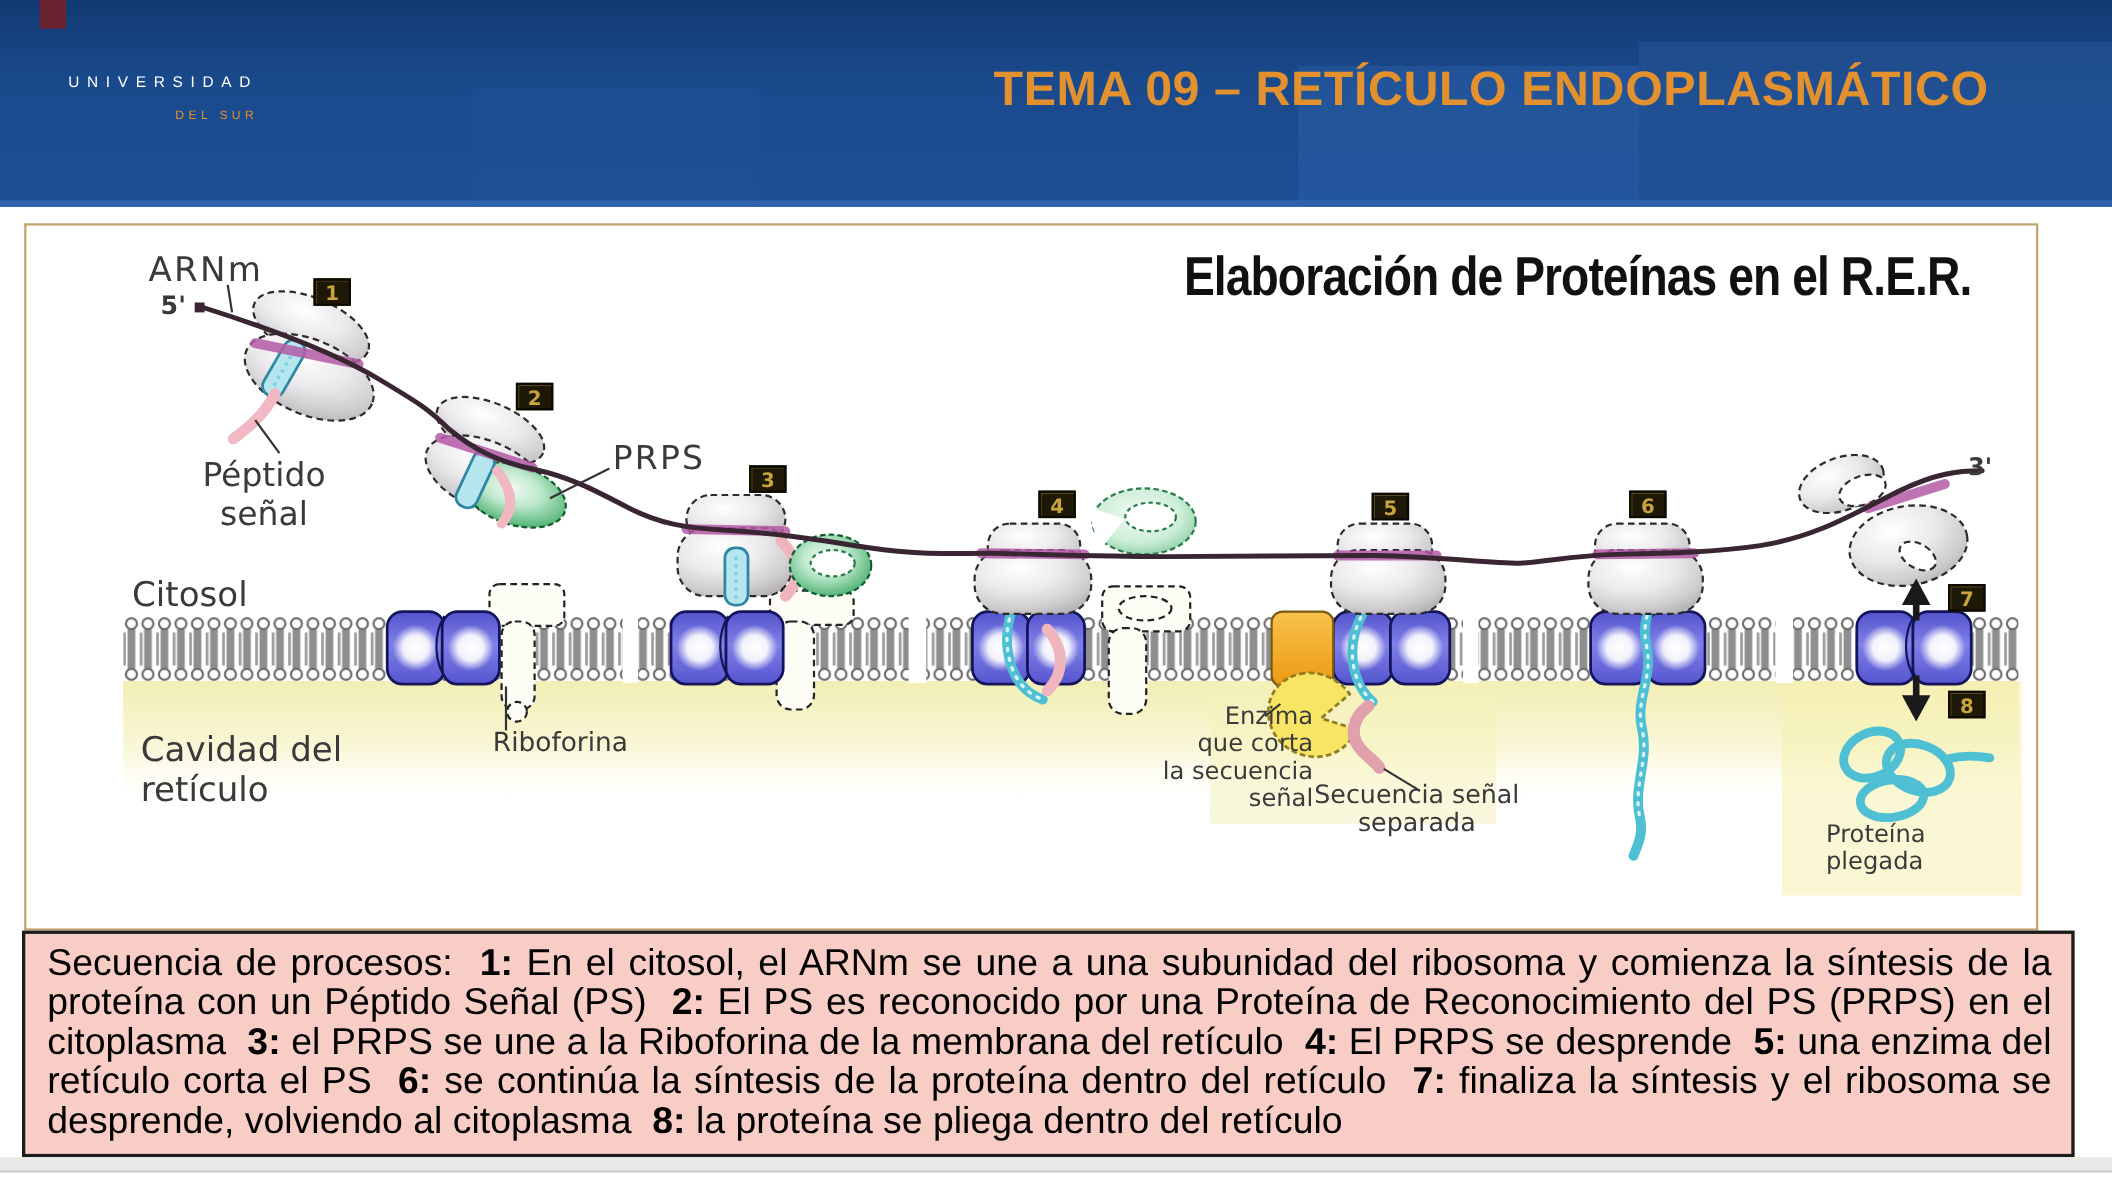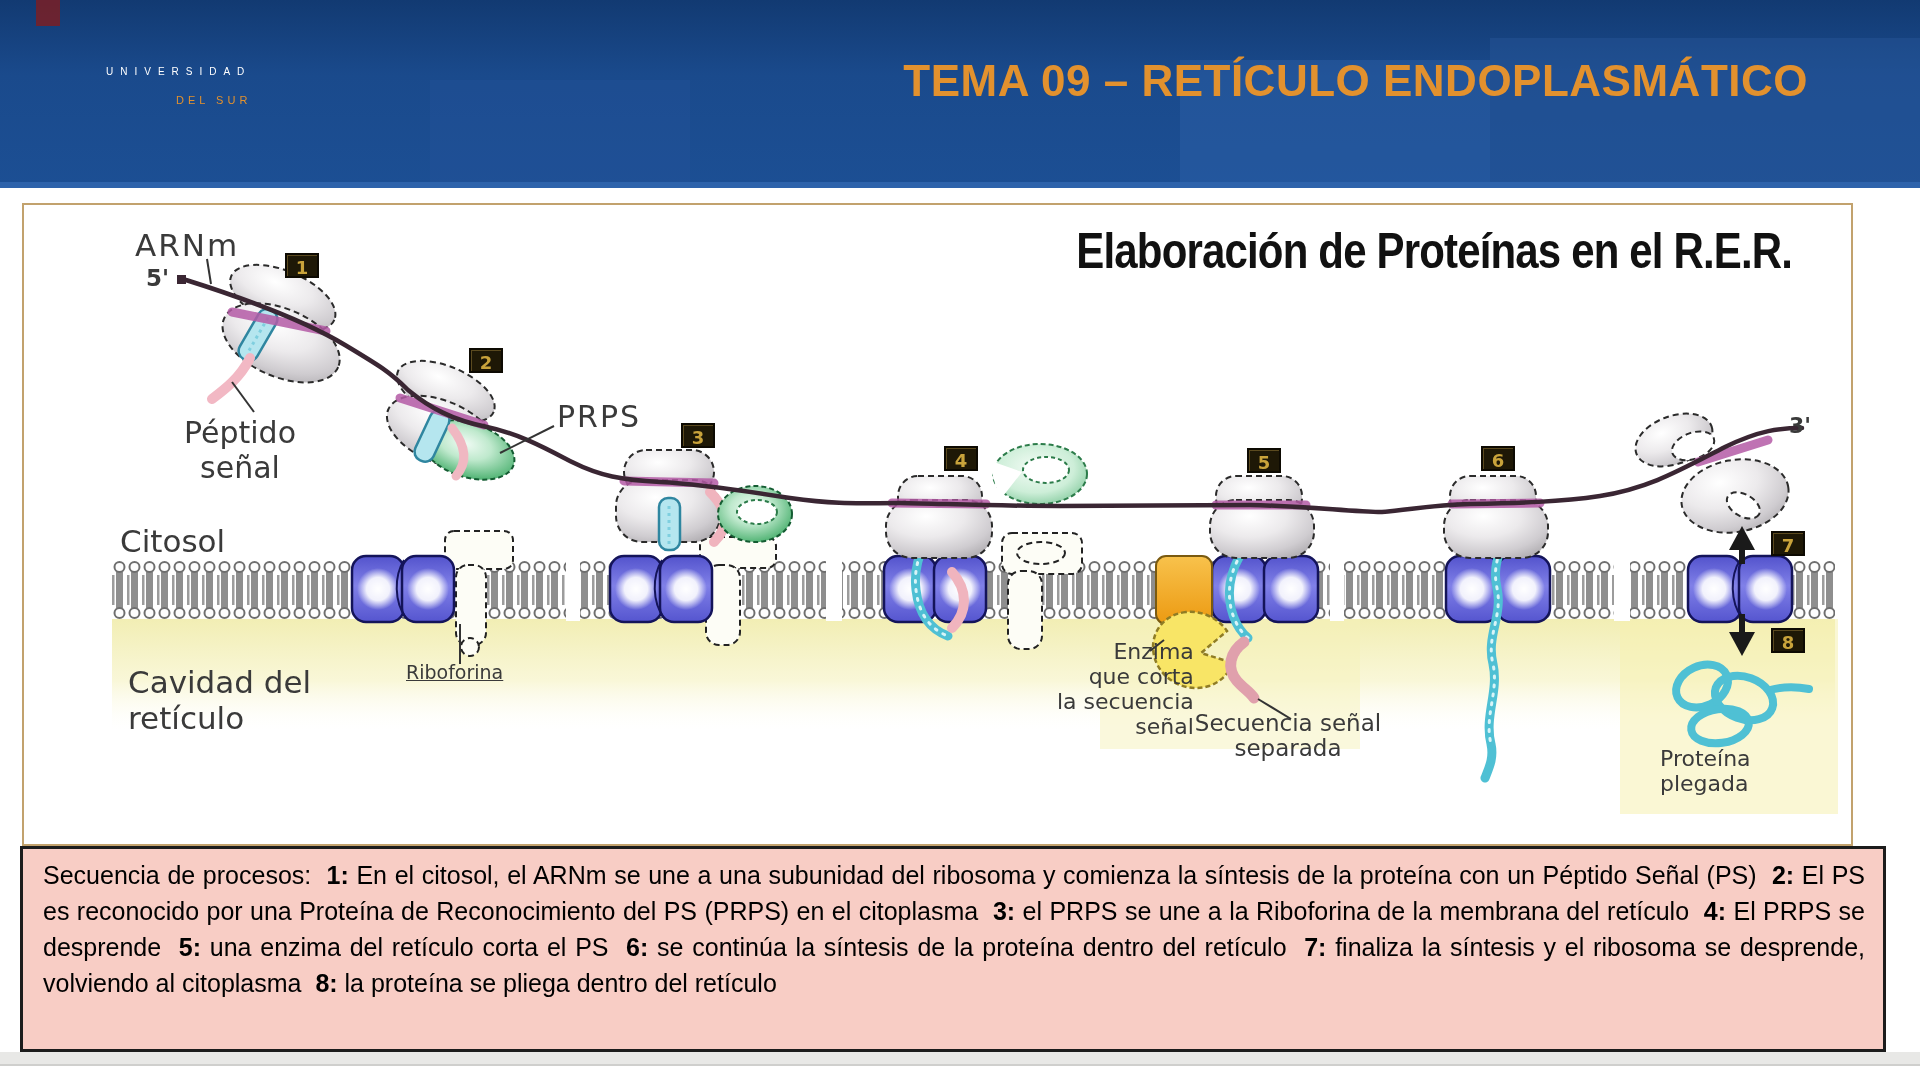--- a/index.html
+++ b/index.html
@@ -10,21 +10,21 @@
   .header{position:absolute;left:0;top:0;width:1920px;height:188px;
           background:linear-gradient(180deg,#123a72 0%,#1a4a8c 40%,#1c4f94 100%);overflow:hidden;}
   .photo-block{position:absolute;background:#2f63ad;}
   .pb1{left:1180px;top:60px;width:310px;height:128px;opacity:.40;}
   .pb2{left:1490px;top:38px;width:430px;height:150px;opacity:.45;background:#27569a;}
   .pb3{left:430px;top:80px;width:260px;height:108px;opacity:.35;background:#24549a;}
   .pb4{left:36px;top:0;width:24px;height:26px;background:#7a1f24;opacity:.85;}
   .header-bottom-strip{position:absolute;left:0;bottom:0;width:100%;height:6px;background:#2e63ab;}
 
   .logo{position:absolute;left:62px;top:66px;color:#fff;}
-  .logo-top{font-size:10px;letter-spacing:7px;font-weight:500;margin-left:44px;}
+  .logo-top{font-size:14px;letter-spacing:7px;font-weight:500;}
   .logo-main{position:relative;display:inline-block;font-size:39px;font-weight:800;letter-spacing:1px;margin-top:2px;}
   .logo-tri{position:absolute;right:-12px;bottom:5px;width:0;height:0;
             border-left:11px solid transparent;border-bottom:13px solid #e08f2a;}
   .logo-sub{font-size:11px;letter-spacing:4px;color:#e2912e;text-align:right;margin-top:17px;padding-right:0px;}
 
   .course-title{position:absolute;right:112px;top:56px;font-size:44px;font-weight:600;
                 color:#e2912e;letter-spacing:.5px;white-space:nowrap;}
 
   
   .content-box{position:absolute;left:22px;top:203px;width:1831px;height:643px;
@@ -36,38 +36,38 @@
 
   
   .lbl{position:absolute;color:#3a3a3a;font-family:"DejaVu Sans","Liberation Sans",sans-serif;white-space:pre;}
   .lbl-arnm{left:135px;top:227px;font-size:31px;letter-spacing:2px;}
   .lbl-5{left:146px;top:265px;font-size:23px;font-weight:bold;}
   .lbl-3{left:1789px;top:413px;font-size:22px;font-weight:bold;}
   .lbl-peptido{left:160px;top:415px;width:160px;text-align:center;font-size:30px;line-height:35px;}
   .lbl-prps{left:557px;top:399px;font-size:30px;letter-spacing:2px;}
   .lbl-citosol{left:120px;top:523px;font-size:31px;}
   .lbl-cavidad{left:128px;top:628px;font-size:31px;line-height:36px;margin-top:36px;}
-  .lbl-riboforina{left:406px;top:661px;font-size:19px;text-decoration:underline;}
+  .lbl-riboforina{left:448px;top:661px;font-size:24px;}
   .lbl-enzima{left:1057px;top:639px;font-size:22px;line-height:25px;text-align:right;}
   .lbl-secsep{left:1162px;top:711px;width:252px;text-align:center;font-size:23px;line-height:25px;}
   .lbl-plegada{left:1660px;top:746px;width:140px;text-align:left;font-size:22px;line-height:25px;}
 
   
   .step{position:absolute;width:34px;height:25px;background:#1e1806;color:#c9a33b;
         font-family:"DejaVu Sans",sans-serif;font-size:18px;font-weight:bold;text-align:center;
         line-height:25px;border:2px solid #0d0a02;box-sizing:border-box;
         box-shadow:inset 1px 1px 0 rgba(205,170,80,.35);}
   .s1{left:285px;top:253px;} .s2{left:469px;top:348px;} .s3{left:681px;top:423px;}
   .s4{left:944px;top:446px;} .s5{left:1247px;top:448px;} .s6{left:1481px;top:446px;}
   .s7{left:1771px;top:531px;} .s8{left:1771px;top:628px;}
 
   
   .bottom-box{position:absolute;left:20px;top:846px;width:1866px;height:206px;box-sizing:border-box;
               background:#f8cdc5;border:3px solid #1c1c1c;padding:8px 18px 10px 20px;
-              font-size:25px;line-height:36px;color:#000;text-align:justify;}
+              font-size:34px;line-height:36px;color:#000;text-align:justify;}
   .bottom-box b{font-weight:bold;}
 
   .footer-strip{position:absolute;left:0;top:1052px;width:1920px;height:12px;
                 background:#e8e8e6;border-bottom:2px solid #cfcfcd;}
 </style>
 </head>
 <body>
 
 <div class="slide">
 

